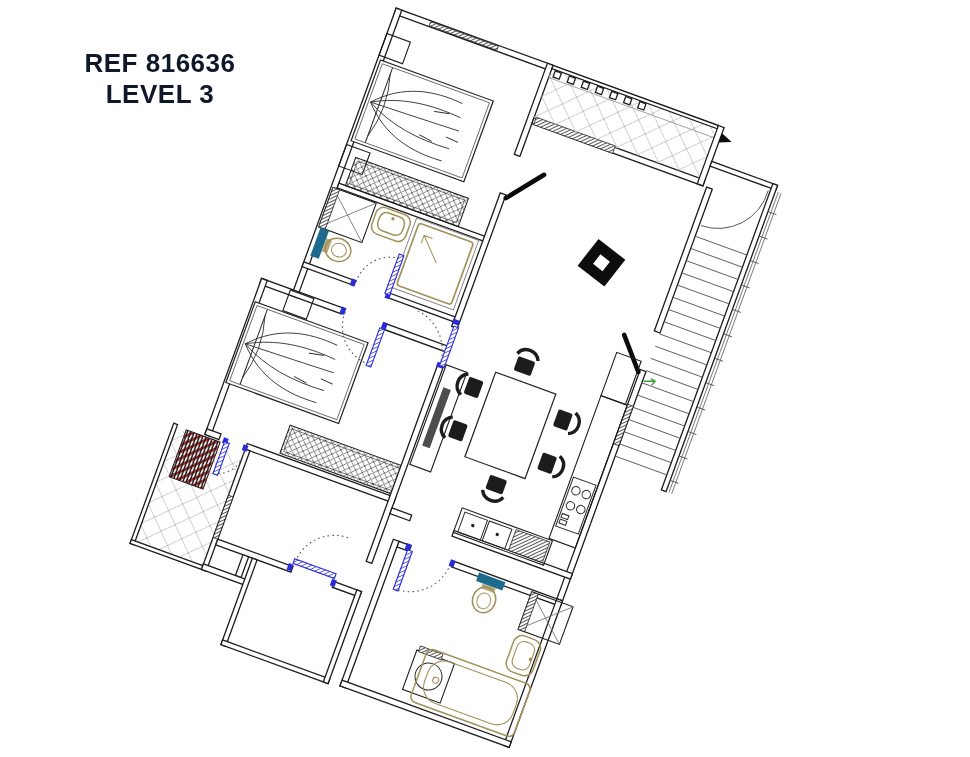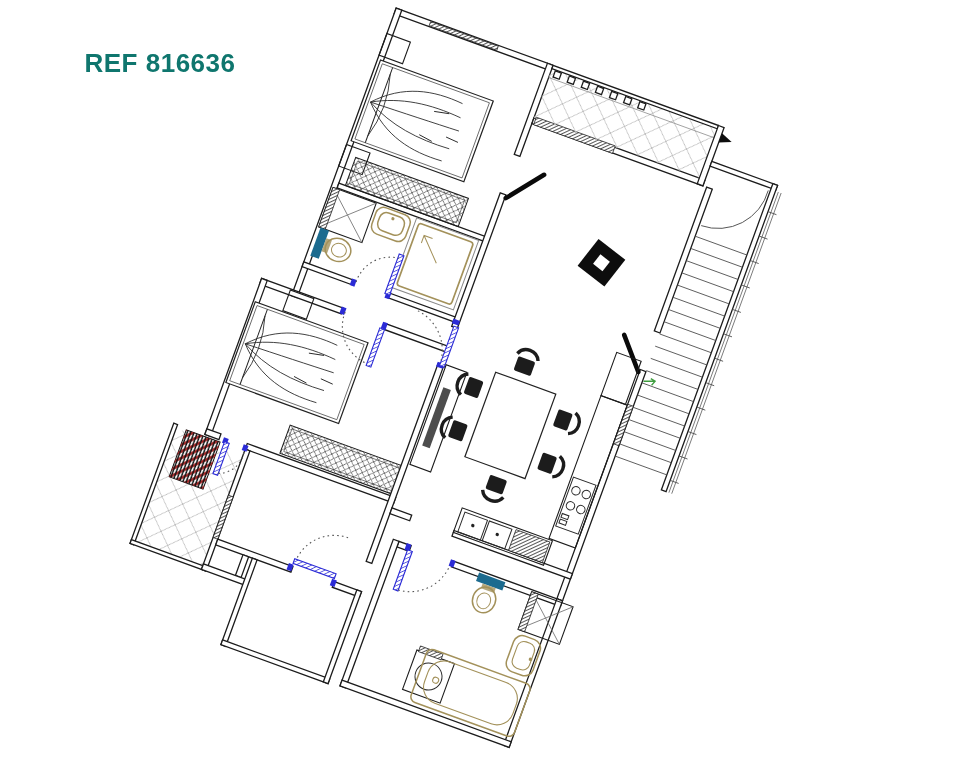--- a/index.html
+++ b/index.html
@@ -1,19 +1,19 @@
 <!DOCTYPE html>
 <html style="--walls: #1c1c1c; --door_blue: #2b2bd6; --fixture_tan: #a3915a; --tank_teal: #1c6b8f; --ac_red: #b22020; --tile_gray: #b9b9b9; --entry_green: #3f9d3f;"><head>
 <meta charset="utf-8">
 <style>
   html,body{margin:0;padding:0;background:#fff;}
   .stage{position:relative;width:970px;height:757px;background:#fff;overflow:hidden;
          font-family:"Liberation Sans", sans-serif;}
   .ref-label{position:absolute;left:55px;top:48px;width:210px;text-align:center;
-             color:#0f766e;font-weight:bold;font-size:26px;line-height:31px;letter-spacing:.5px;}
+             color:#0f172a;font-weight:bold;font-size:26px;line-height:31px;letter-spacing:.5px;}
   svg{position:absolute;left:0;top:0;}
   
   .wall{fill:#fff;stroke:var(--walls);stroke-width:1.3px;}
   .wallthin{fill:none;stroke:var(--walls);stroke-width:1.1px;}
   .winband{fill:url(#pat-dense);stroke:var(--walls);stroke-width:.7px;}
   .tile{fill:url(#pat-tile);stroke:none;}
   .crossh{fill:url(#pat-cross);stroke:var(--walls);stroke-width:1px;}
   .jamb{fill:var(--door_blue);stroke:none;}
   .leaf{fill:url(#pat-blue);stroke:var(--door_blue);stroke-width:1.1px;}
   .arc{fill:none;stroke:#555;stroke-width:1.1px;stroke-dasharray:1.6 3.2;}
@@ -24,20 +24,21 @@
   .stairline{stroke:#4a4a4a;stroke-width:.8px;}
   .thin{fill:none;stroke:#2a2a2a;stroke-width:1px;}
   .chairfill{fill:#1c1c1c;}
 </style>
 </head>
 <body>
 <div class="stage">
 
 <div class="ref-label">
   <div>REF 816636</div>
+  <div>LEVEL 3</div>
 </div>
 
 <svg width="970" height="757" viewBox="0 0 970 757">
   <defs>
     <pattern id="pat-tile" width="22" height="22" patternUnits="userSpaceOnUse">
       <path d="M0,11 L11,0 L22,11 L11,22 Z" fill="none" stroke="#b9b9b9" stroke-width="0.9"></path>
     </pattern>
     <pattern id="pat-dense" width="3" height="3" patternUnits="userSpaceOnUse" patternTransform="rotate(45)">
       <rect width="3" height="3" fill="#fff"></rect>
           <line x1="0" y1="0" x2="0" y2="3" stroke="#2b2b2b" stroke-width="1.6"></line>

